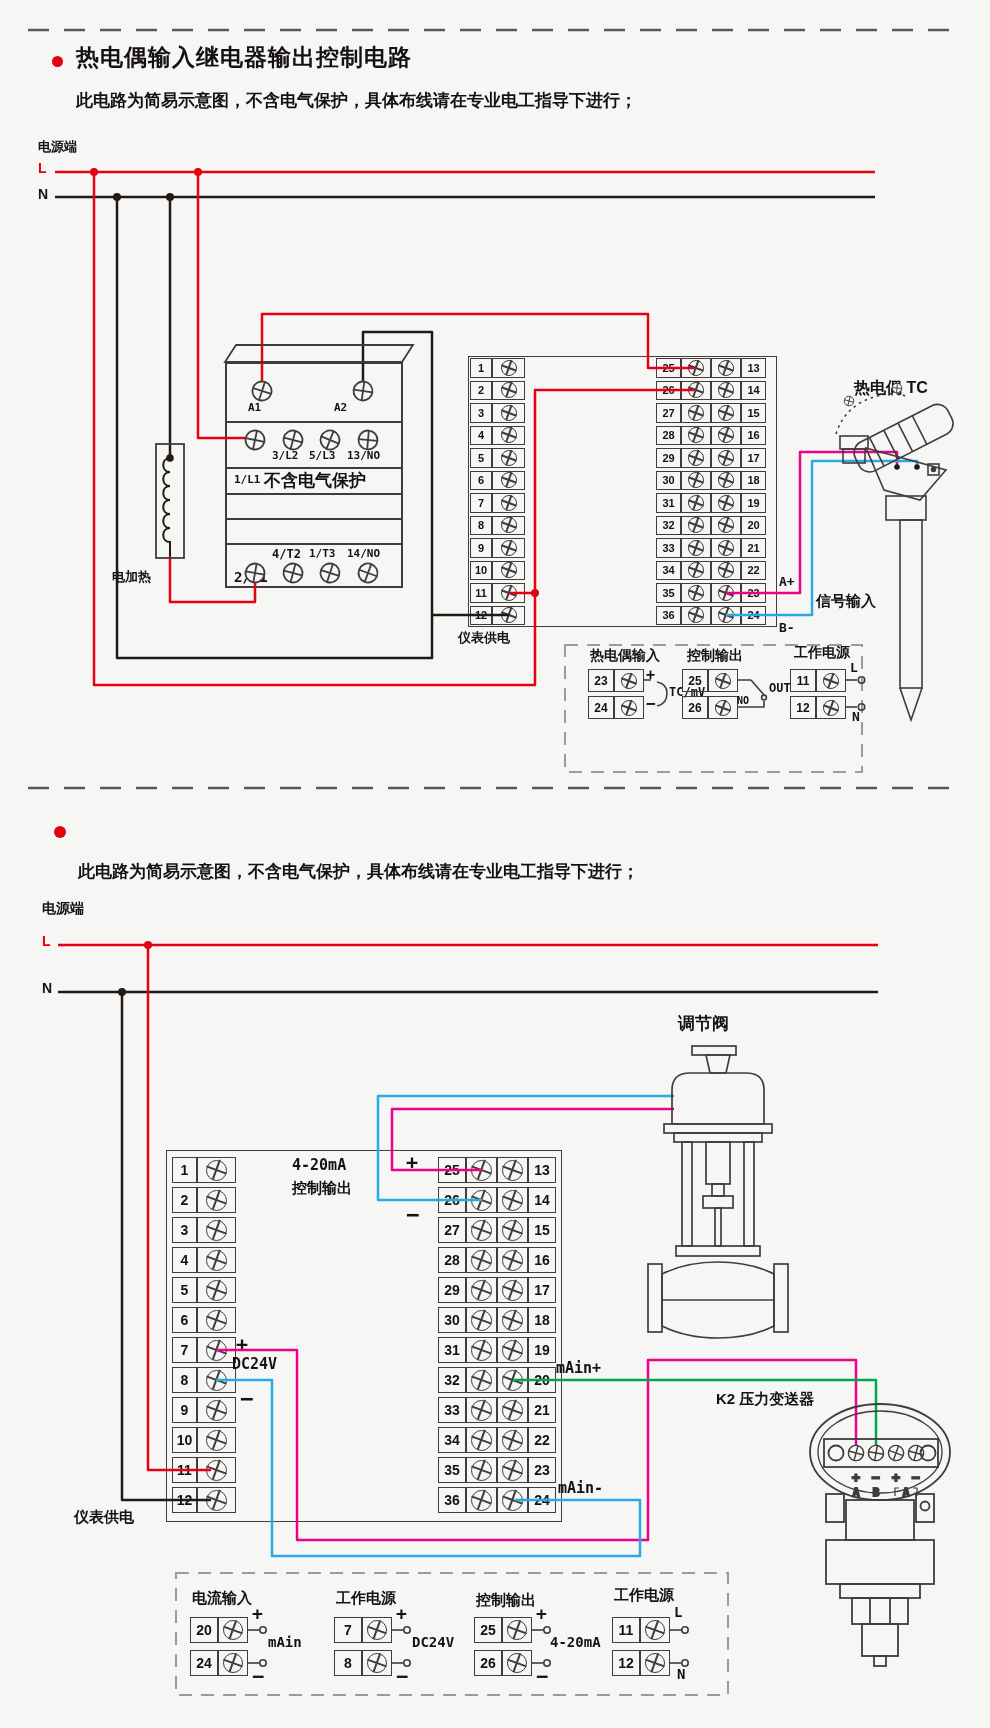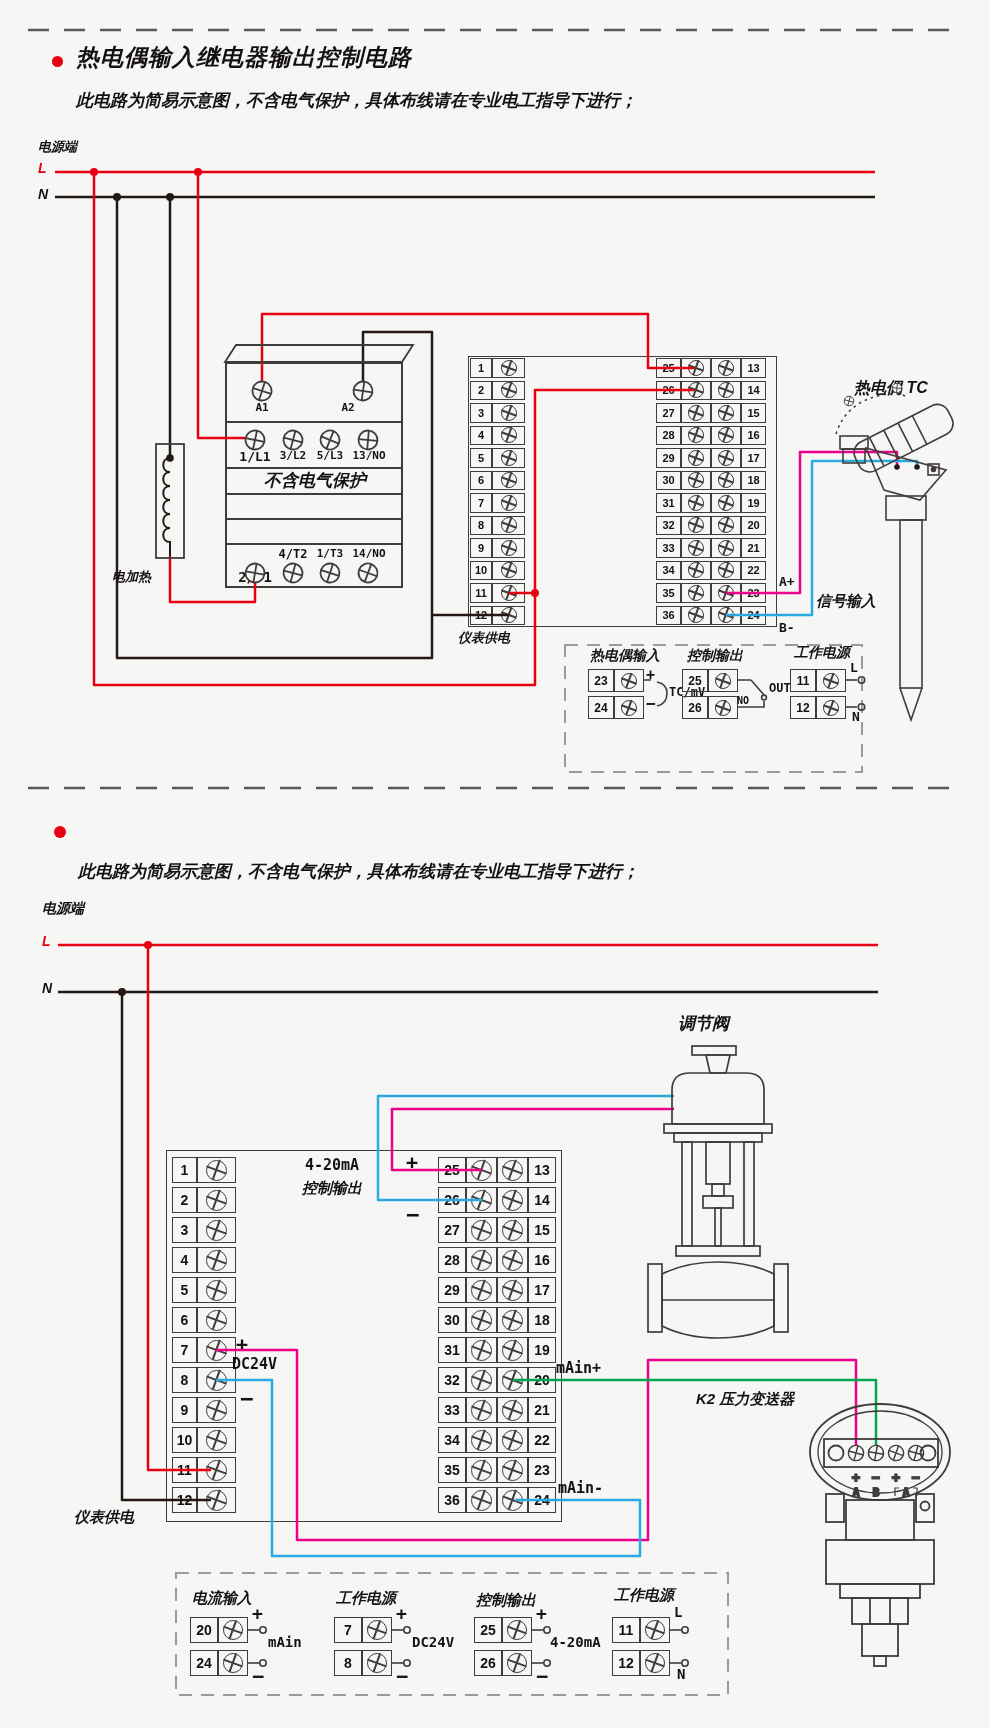--- a/index.html
+++ b/index.html
@@ -1,22 +1,22 @@
 <!DOCTYPE html>
 <html><head>
 <meta charset="utf-8">
 <style>
   html,body{margin:0;padding:0;background:#ffffff;}
   .page{position:relative;width:990px;height:1728px;background:#f6f6f4;overflow:hidden;
         font-family:"Liberation Sans",sans-serif;color:#141110;}
   .abs{position:absolute;white-space:nowrap;}
-  .b{font-weight:bold;font-style:italic;}
+  .b{font-weight:bold;}
   .mono{font-family:"DejaVu Sans Mono",monospace;font-weight:bold;white-space:nowrap;}
   .red{color:#e60012;}
-  .center{text-align:center;}
+  .center{text-align:left;}
   .bullet{position:absolute;width:11px;height:11px;border-radius:50%;background:#e60012;}
   .box{position:absolute;border:2px solid #403c3b;box-sizing:border-box;}
   .thin{border-width:1.8px;}
   
   .strip{position:absolute;display:flex;flex-direction:column;justify-content:space-between;}
   .trow{display:flex;}
   .cell{box-sizing:border-box;border:1.5px solid #403c3b;display:flex;align-items:center;justify-content:center;font-weight:bold;}
   .sh{border:1.6px solid #403c3b;border-radius:50%;position:relative;}
   .sh::before,.sh::after{content:"";position:absolute;left:-1px;right:-1px;top:50%;margin-top:-0.8px;height:1.6px;background:#403c3b;}
   .sh::before{transform:rotate(20deg);} .sh::after{transform:rotate(110deg);}
@@ -48,21 +48,21 @@
   <div class="bullet" style="left:52px;top:56px;"></div>
   <div class="abs b" style="left:76px;top:42px;font-size:23px;letter-spacing:1px;">热电偶输入继电器输出控制电路</div>
   <div class="abs b" style="left:76px;top:89px;font-size:17px;">此电路为简易示意图，不含电气保护，具体布线请在专业电工指导下进行；</div>
   <div class="abs b" style="left:38px;top:138px;font-size:13px;">电源端</div>
   <div class="abs b red" style="left:38px;top:160px;font-size:14px;">L</div>
   <div class="abs b" style="left:38px;top:186px;font-size:14px;">N</div>
 
   <div class="box" style="left:225px;top:362px;width:178px;height:226px;"></div>
   <div class="abs mono center" style="left:248px;top:401px;width:28px;font-size:11px;">A1</div>
   <div class="abs mono center" style="left:334px;top:401px;width:28px;font-size:11px;">A2</div>
-  <div class="abs mono center" style="left:234px;top:449px;width:42px;font-size:13px;">1/L1</div>
+  <div class="abs mono center" style="left:234px;top:473px;width:42px;font-size:11px;">1/L1</div>
   <div class="abs mono center" style="left:272px;top:449px;width:42px;font-size:11px;">3/L2</div>
   <div class="abs mono center" style="left:309px;top:449px;width:42px;font-size:11px;">5/L3</div>
   <div class="abs mono center" style="left:347px;top:449px;width:44px;font-size:11px;">13/NO</div>
   <div class="abs b center" style="left:264px;top:469px;width:100px;font-size:17px;">不含电气保护</div>
   <div class="abs mono center" style="left:234px;top:547px;width:42px;font-size:14px;margin-top:22px;">2/T1</div>
   <div class="abs mono center" style="left:272px;top:547px;width:42px;font-size:12px;">4/T2</div>
   <div class="abs mono center" style="left:309px;top:547px;width:42px;font-size:11px;">1/T3</div>
   <div class="abs mono center" style="left:347px;top:547px;width:44px;font-size:11px;">14/NO</div>
 
   <div class="abs b" style="left:112px;top:568px;font-size:13px;">电加热</div>
@@ -514,21 +514,21 @@
   <div class="abs mono center" style="left:292px;top:1156px;width:80px;font-size:15px;">4-20mA</div>
   <div class="abs b center" style="left:292px;top:1179px;width:80px;font-size:15px;">控制输出</div>
   <div class="abs mono" style="left:406px;top:1150px;font-size:20px;">+</div>
   <div class="abs mono" style="left:406px;top:1202px;font-size:22px;">−</div>
   <div class="abs mono" style="left:236px;top:1332px;font-size:20px;">+</div>
   <div class="abs mono" style="left:232px;top:1355px;font-size:15px;">DC24V</div>
   <div class="abs mono" style="left:240px;top:1386px;font-size:22px;">−</div>
   <div class="abs mono" style="left:556px;top:1359px;font-size:15px;">mAin+</div>
   <div class="abs mono" style="left:558px;top:1479px;font-size:15px;">mAin-</div>
   <div class="abs b" style="left:74px;top:1508px;font-size:15px;">仪表供电</div>
-  <div class="abs b" style="left:696px;top:1390px;font-size:15px;">K2 压力变送器</div>
+  <div class="abs b" style="left:716px;top:1390px;font-size:15px;">K2 压力变送器</div>
 
   <div class="abs b" style="left:192px;top:1589px;font-size:15px;">电流输入</div>
   <div class="lgcell lg2" style="left:190px;top:1617px;">20</div>
   <div class="lgcell lg2s" style="left:218px;top:1617px;">
       <div class="sh"></div>
     </div>
   <div class="lgcell lg2" style="left:190px;top:1650px;">24</div>
   <div class="lgcell lg2s" style="left:218px;top:1650px;">
       <div class="sh"></div>
     </div>

